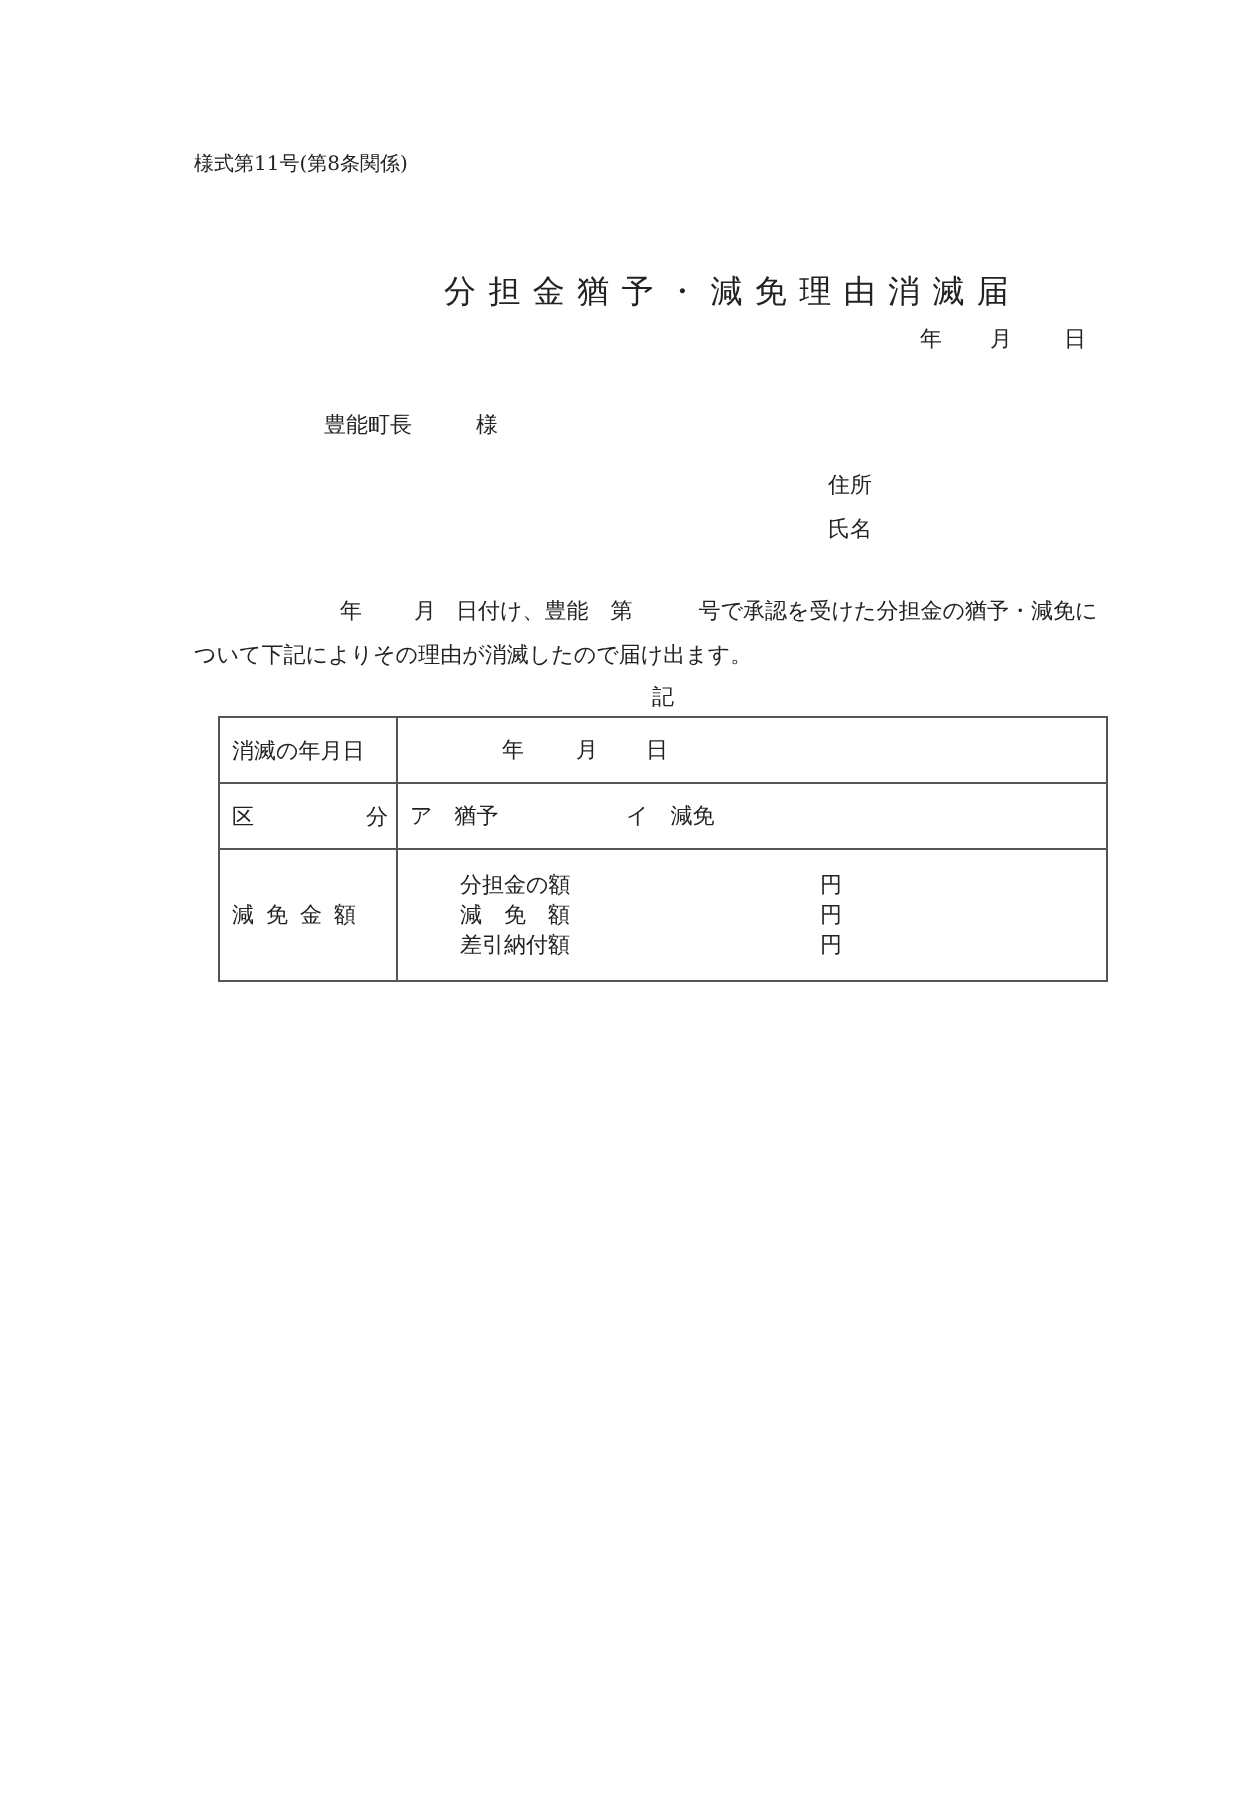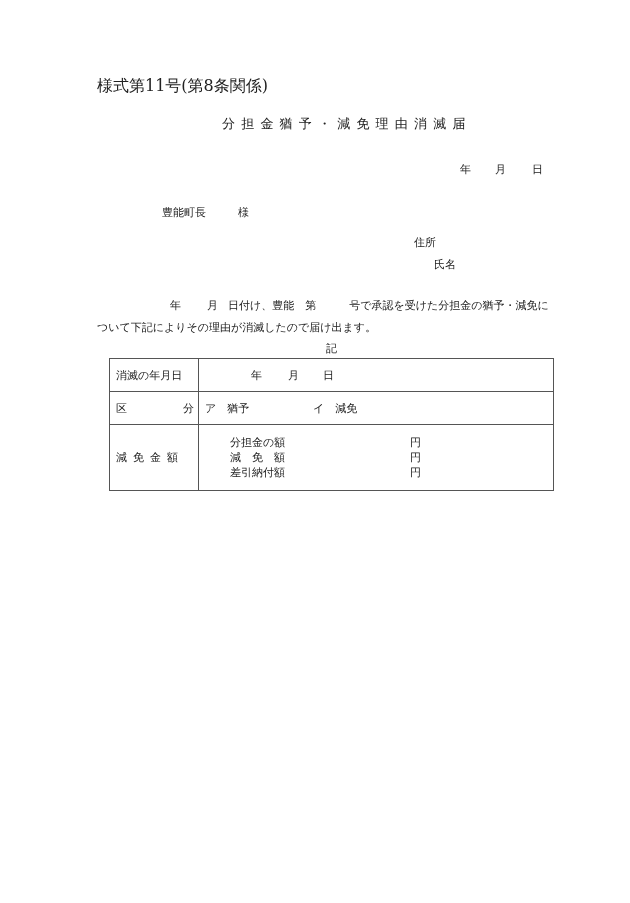--- a/index.html
+++ b/index.html
@@ -2,27 +2,27 @@
 <html><head>
   <meta charset="utf-8">
   <style>
     html, body { margin: 0; padding: 0; background: #ffffff; }
     body {
       width: 630px; height: 903px; position: relative; overflow: hidden;
       font-family: "DejaVu Serif", "Liberation Serif", serif;
       color: #222222; font-size: 11px;
     }
     .abs { position: absolute; white-space: nowrap; line-height: 1; }
-    .form-no { left: 97px; top: 78px; font-size: 16px; }
-    .title { left: 222px; top: 117px; font-size: 13px; letter-spacing: 6.2px; }
+    .form-no { left: 97px; top: 78px; font-size: 10px; }
+    .title { left: 222px; top: 138px; font-size: 16px; letter-spacing: 6.2px; }
     .date-line { top: 164px; font-size: 11px; }
     .addressee { left: 134px; top: 207px; margin-left: 28px; }
     .honorific { left: 238px; top: 207px; }
     .addr-label { left: 414px; top: 237px; }
-    .name-label { left: 414px; top: 259px; margin-left: 20px; }
+    .name-label { left: 414px; top: 259px; }
     .body1 { top: 300px; }
     .body2 { left: 97px; top: 322px; }
     .ki { left: 326px; top: 343px; }
     table.record {
       position: absolute; left: 109px; top: 358px; width: 445px;
       border-collapse: collapse; font-size: 11px;
     }
     table.record td { border: 1px solid #555555; padding: 0; vertical-align: middle; }
     table.record td.label { width: 82px; padding-left: 6px; height: 32px; }
     table.record td.val { padding-left: 6px; position: relative; }

